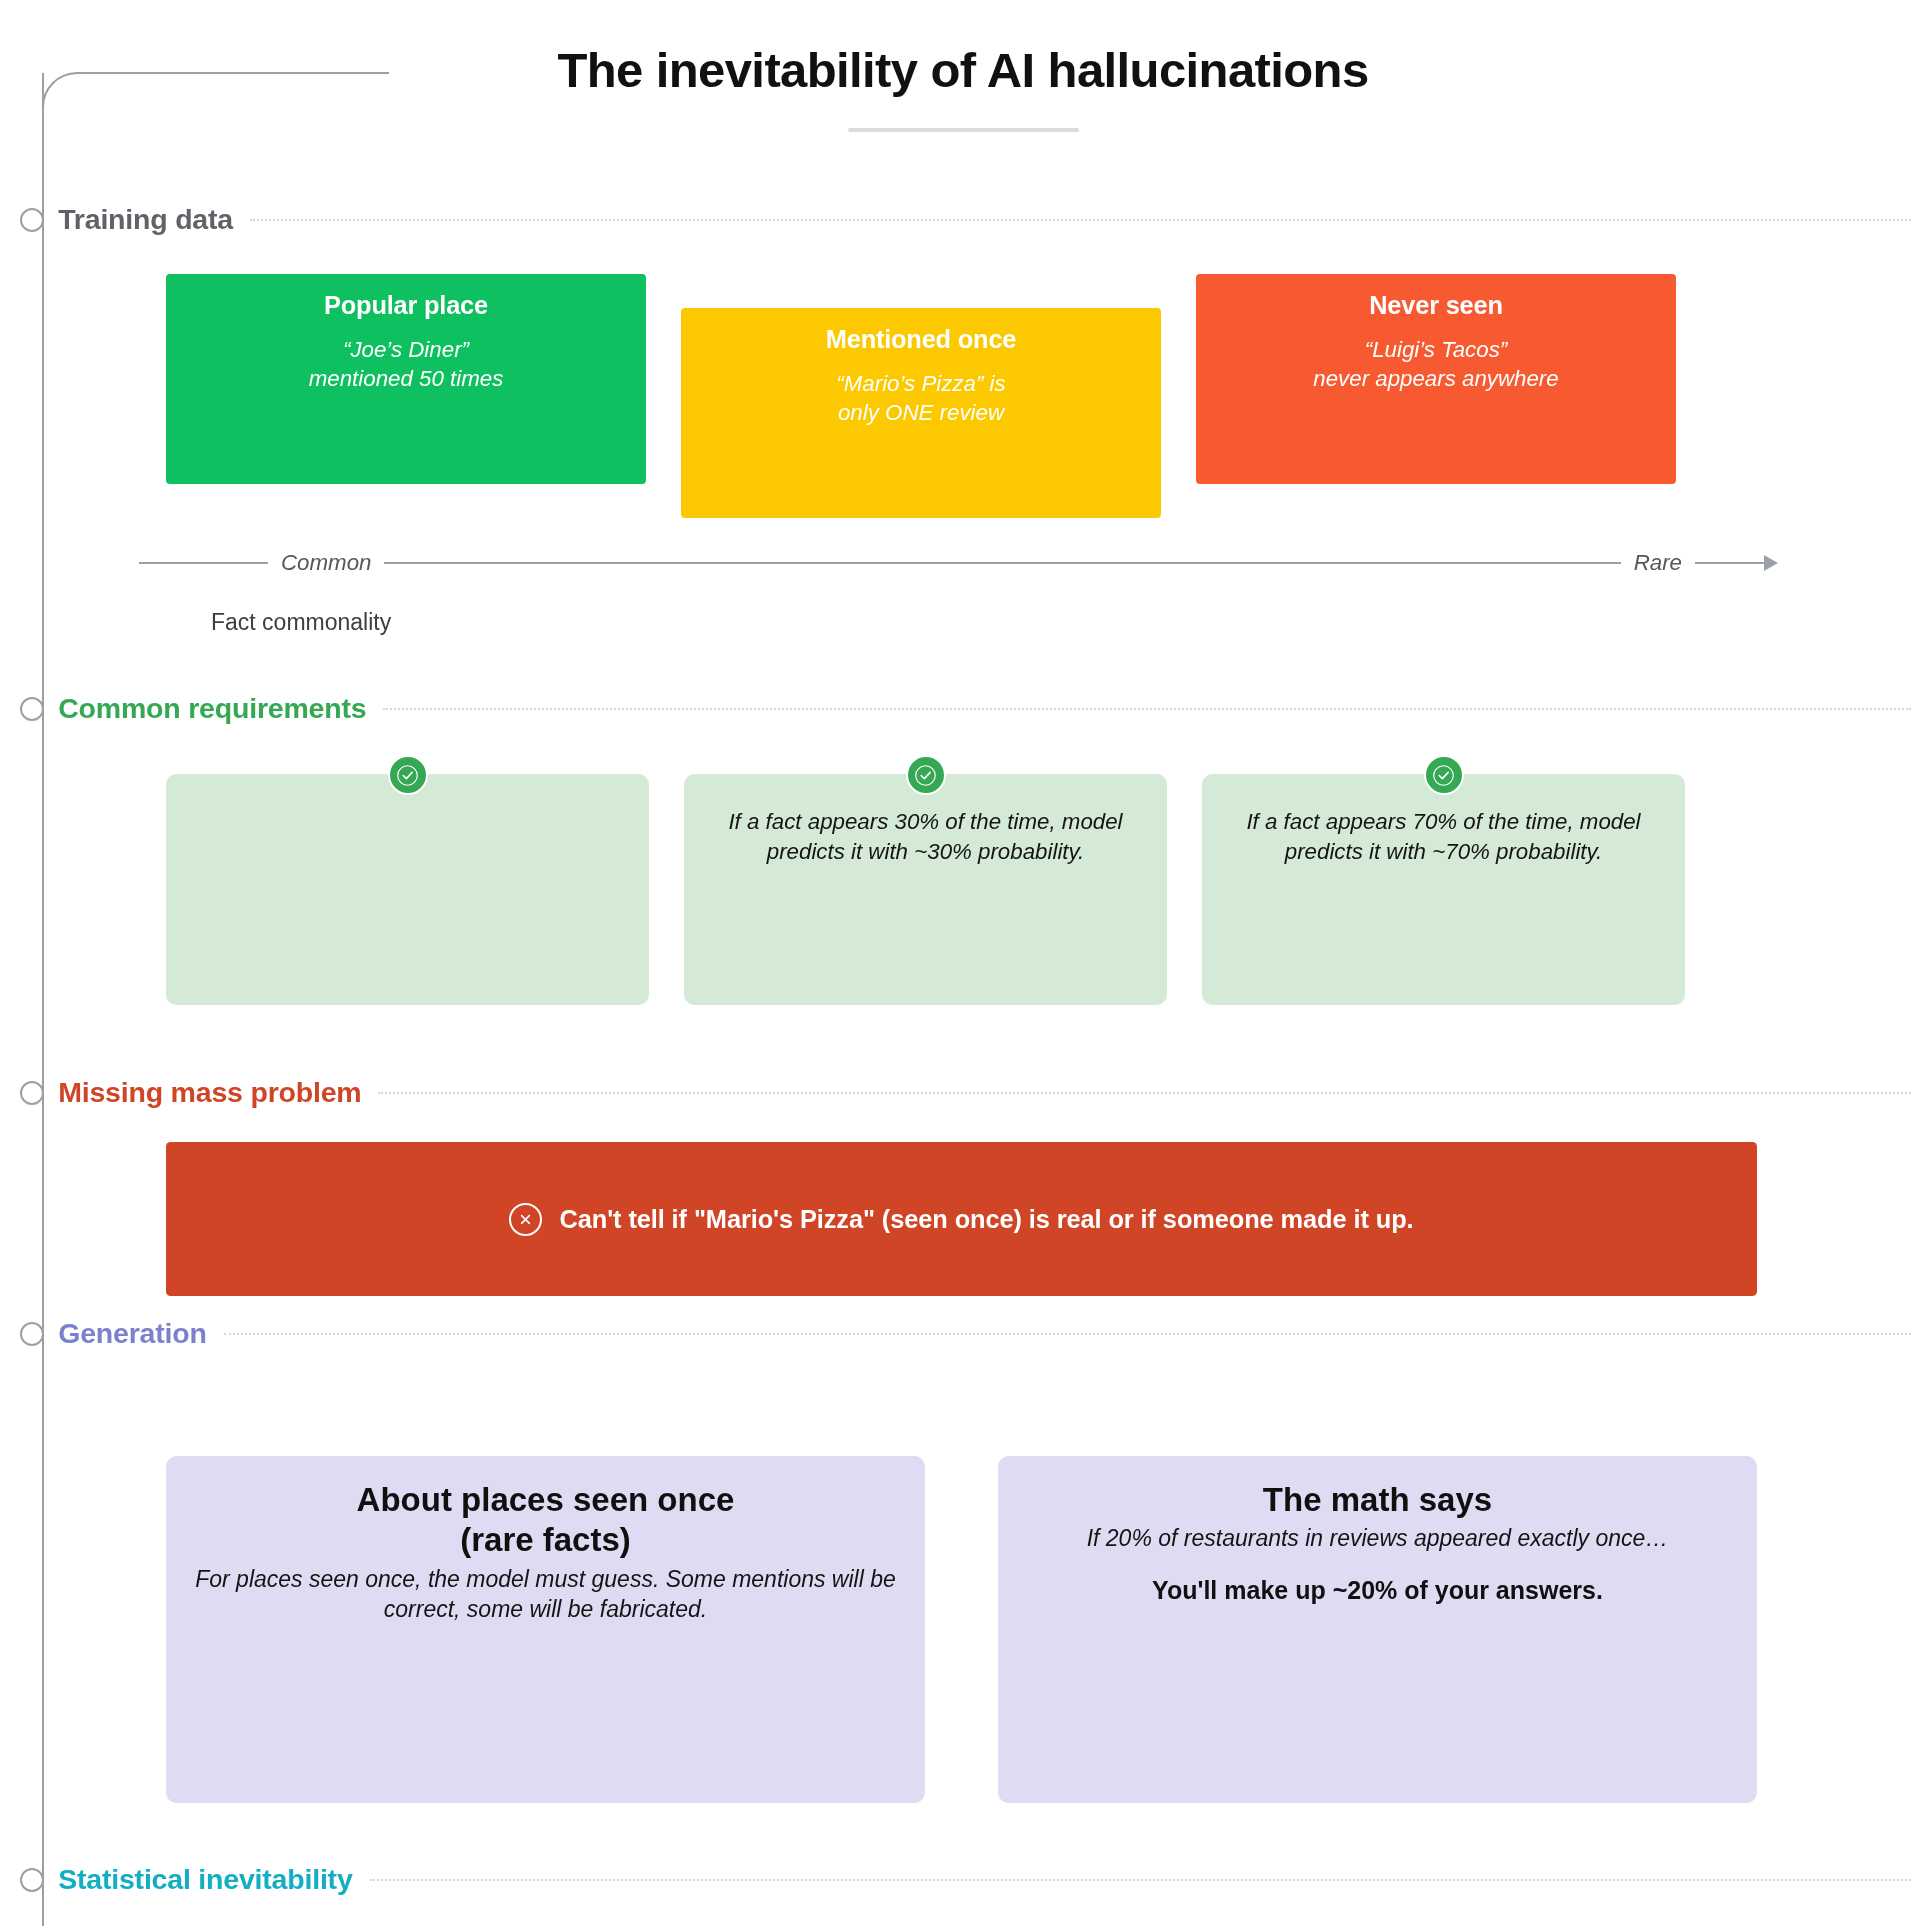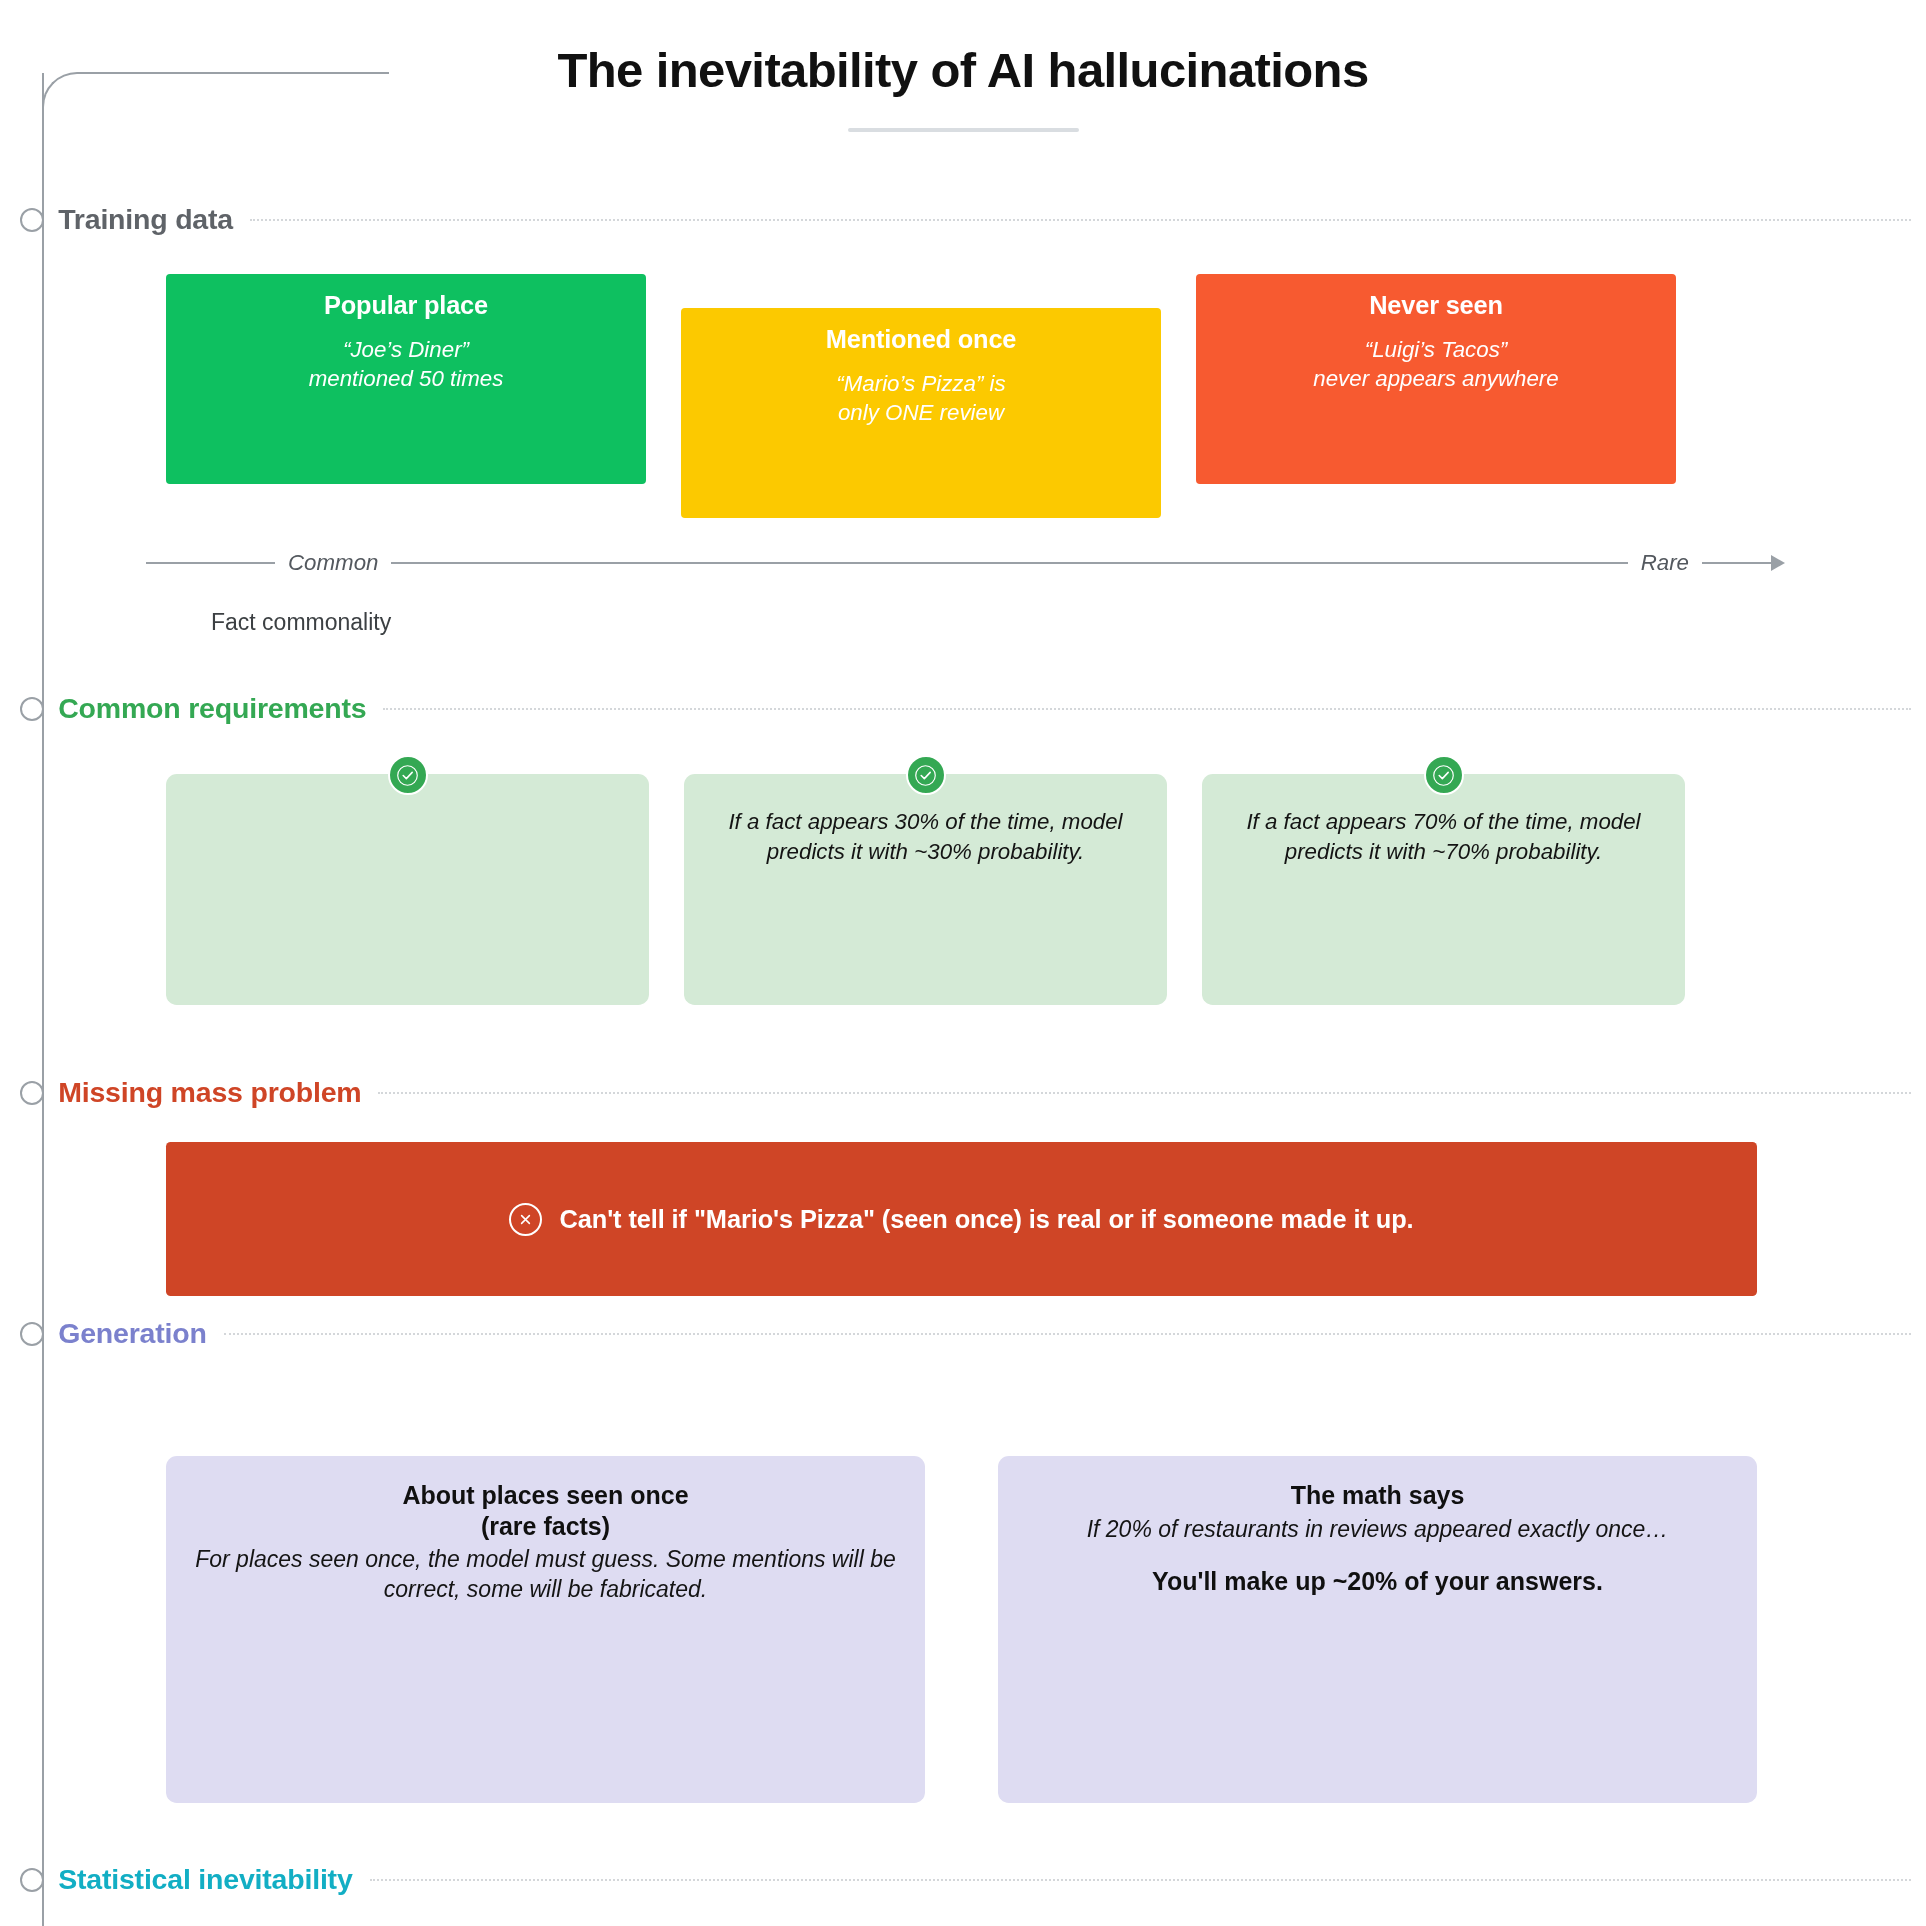--- a/index.html
+++ b/index.html
@@ -128,21 +128,21 @@
   .solid-card .card-body {
     font-size: 22.3px;
     font-style: italic;
     line-height: 1.28;
     font-weight: 400;
   }
 
   
   .axis {
     position: absolute;
-    left: 146px;
+    left: 139px;
     top: 561px;
     width: 1639px;
     height: 4.6px;
     display: flex;
     align-items: center;
   }
   .axis-seg {
     height: 2.3px;
     background: #9aa0a6;
     flex: 1 1 auto;
@@ -229,21 +229,21 @@
 
   
   .gen-card {
     box-sizing: border-box;
     background: #dedcf2;
     border-radius: 10.8px;
     padding: 24px 21.6px;
     text-align: center;
   }
   .gen-card .gen-title {
-    font-size: 25px;
+    font-size: 33px;
     font-weight: 700;
     line-height: 1.22;
     color: #101010;
   }
   .gen-card .gen-body {
     font-size: 23px;
     font-style: italic;
     line-height: 1.32;
     color: #141414;
     margin-top: 3.1px;

